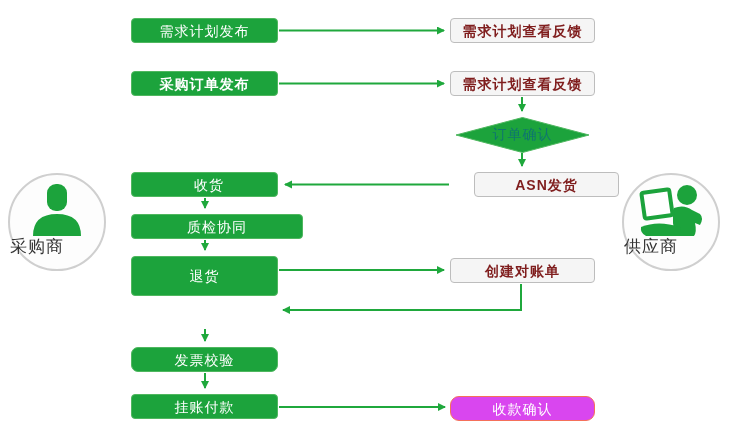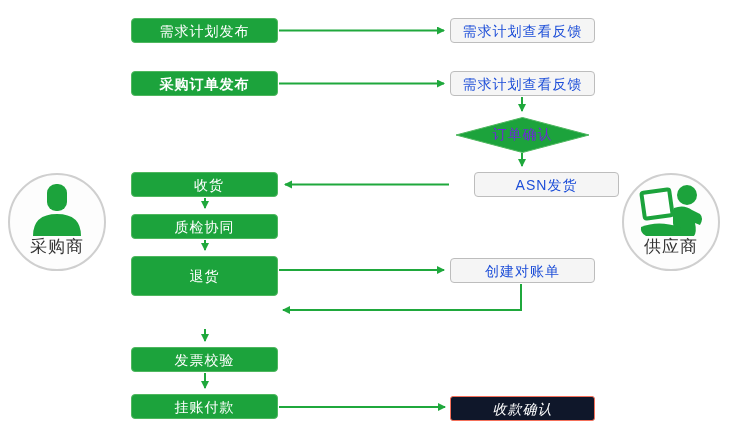--- a/index.html
+++ b/index.html
@@ -6,37 +6,37 @@
   #canvas{
     position:relative;width:731px;height:436px;background:#ffffff;overflow:hidden;
     font-family:"Liberation Sans","DejaVu Sans",sans-serif;
   }
   .node{
     position:absolute;display:flex;align-items:center;justify-content:center;
     font-size:14px;line-height:1;box-sizing:border-box;border-radius:4px;
     letter-spacing:1px;
   }
   .green-box{background:#1ca33c;border:1px solid #4fb75f;color:#ffffff;}
-  .white-box{background:#f5f5f5;border:1px solid #bdbdbd;color:#1d4ed8;border-radius:4px;}
-  .red-box{background:#0f172a;border:1px solid #f5705a;color:#ffffff;border-radius:3px;font-style:italic;}
+  .white-box{background:#f5f5f5;border:1px solid #bdbdbd;color:#7f1d1d;border-radius:4px;font-weight:bold;}
+  .red-box{background:#d946ef;border:1px solid #f5705a;color:#ffffff;border-radius:9px;}
   .diamond{position:absolute;}
   .diamond svg{position:absolute;left:0;top:0;}
   .diamond .dlabel{
     position:absolute;left:0;top:0;width:100%;height:100%;
     display:flex;align-items:center;justify-content:center;
     font-size:14px;letter-spacing:1px;
   }
-  .diamond-green .dlabel{color:#6d28d9;}
+  .diamond-green .dlabel{color:#0f766e;}
   .diamond-gray .dlabel{color:#2a2a2a;}
   .lane-circle{
     position:absolute;width:98px;height:98px;border-radius:50%;
     background:#fdfdfd;border:2px solid #cfcfcf;box-sizing:border-box;
   }
   .lane-circle .lane-label{
-    position:absolute;left:0;bottom:11px;width:100%;text-align:center;
+    position:absolute;left:0;bottom:11px;width:100%;
     font-size:17px;color:#333333;letter-spacing:1px;
   }
   .lane-icon{position:absolute;left:50%;transform:translateX(-50%);}
   #arrows{position:absolute;left:0;top:0;pointer-events:none;}
 </style>
 </head>
 <body>
 
 <div id="canvas">
 
@@ -79,25 +79,25 @@
     </svg>
     <div class="lane-label">供应商</div>
   </div>
 
   <div class="node green-box" style="left:131px;top:18px;width:147px;height:25px;">需求计划发布</div>
 
   <div class="node green-box" style="left:131px;top:71px;width:147px;height:25px;font-weight:bold;">采购订单发布</div>
 
   <div class="node green-box" style="left:131px;top:172px;width:147px;height:25px;padding-left:9px;">收货</div>
 
-  <div class="node green-box" style="left:131px;top:214px;width:147px;height:25px;">质检协同</div>
+  <div class="node green-box" style="left:131px;top:214px;width:172px;height:25px;">质检协同</div>
 
   <div class="node green-box" style="left:131px;top:256px;width:147px;height:40px;">退货</div>
 
-  <div class="node green-box" style="left:131px;top:347px;width:147px;height:25px;">发票校验</div>
+  <div class="node green-box" style="left:131px;top:347px;width:147px;height:25px;border-radius:7px;">发票校验</div>
 
   <div class="node green-box" style="left:131px;top:394px;width:147px;height:25px;">挂账付款</div>
 
   <div class="node white-box" style="left:450px;top:18px;width:145px;height:25px;">需求计划查看反馈</div>
 
   <div class="node white-box" style="left:450px;top:71px;width:145px;height:25px;">需求计划查看反馈</div>
 
   <div class="node white-box" style="left:474px;top:172px;width:145px;height:25px;">ASN发货</div>
 
   <div class="node white-box" style="left:450px;top:258px;width:145px;height:25px;">创建对账单</div>

